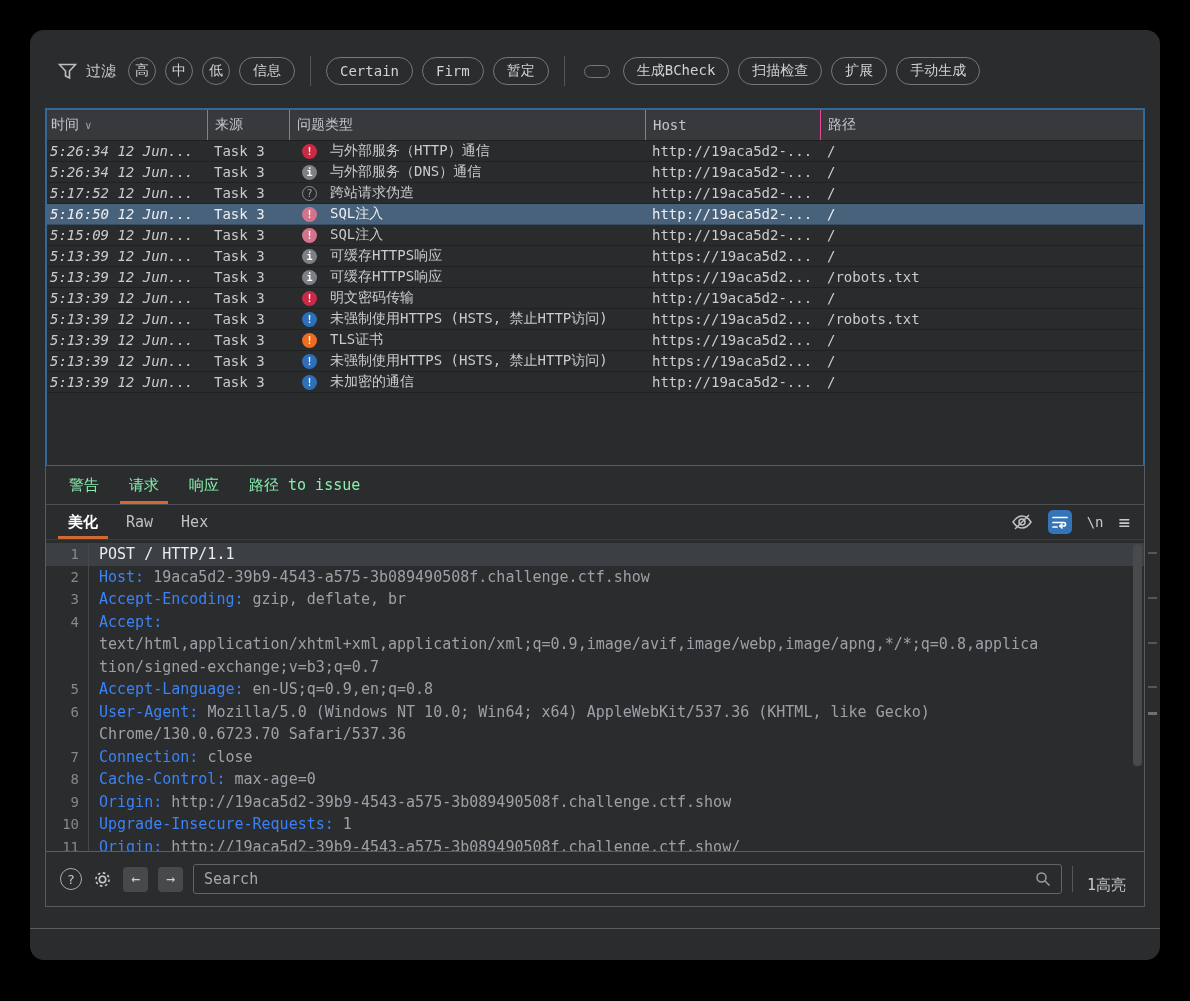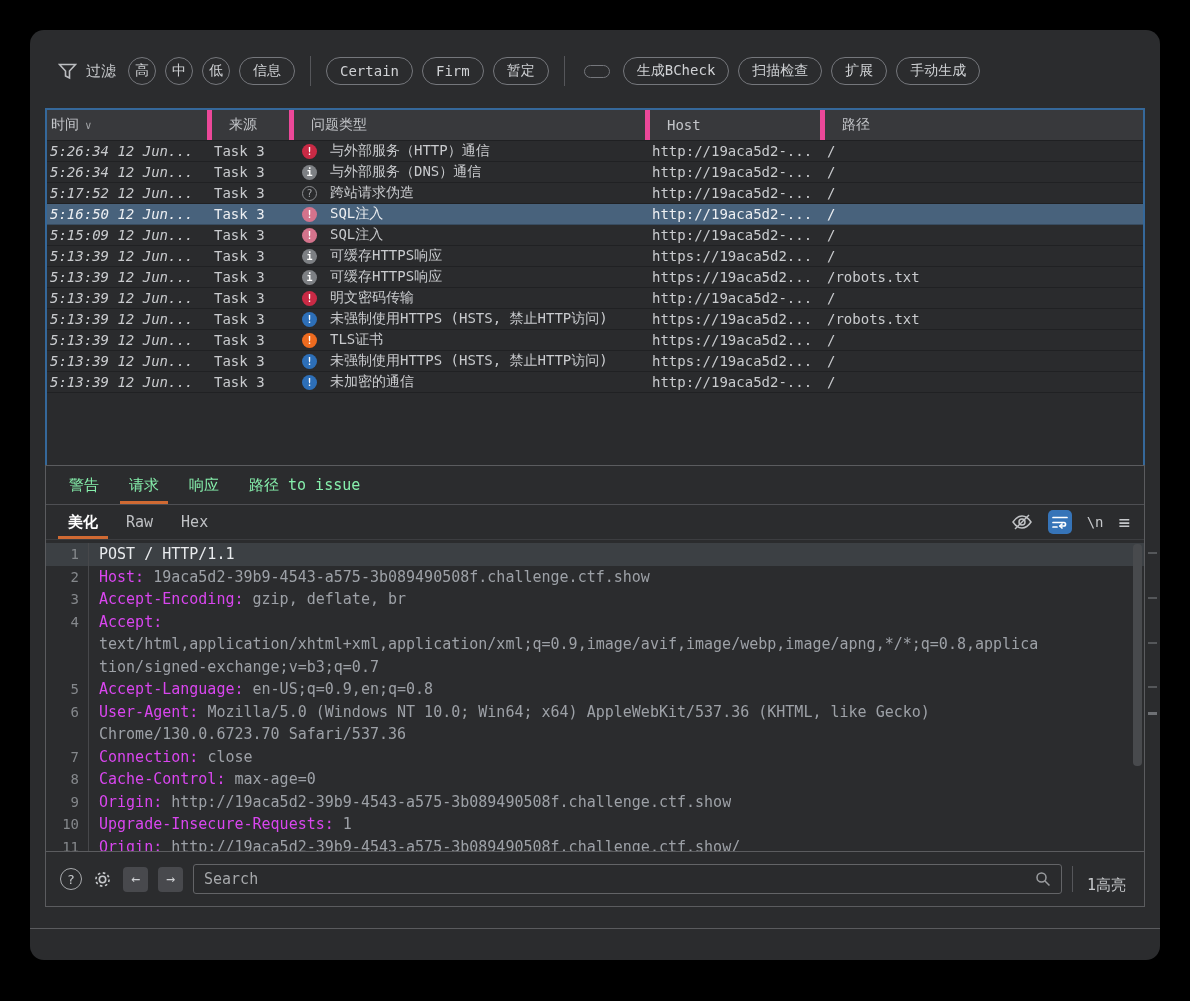--- a/index.html
+++ b/index.html
@@ -15,22 +15,22 @@
     font-size:14px;height:28px;padding:0 13px;display:flex;align-items:center;cursor:default;
     font-family:inherit;box-sizing:border-box;white-space:nowrap;}
   .circ{width:28px;padding:0;justify-content:center;border-radius:50%;}
   .vdiv{width:1px;height:30px;background:#55565a;margin:0 6px;}
   .mini-oval{width:24px;height:11px;border:1.5px solid #75777c;border-radius:7px;margin:0 4px;}
 
   
   .table-panel{position:absolute;left:15px;top:78px;width:1100px;height:448px;border:2px solid #35689a;
     background:#2a2b2d;box-sizing:border-box;overflow:hidden;}
   .thead{display:flex;height:30px;background:#38393c;border-bottom:1px solid #1f2022;}
-  .th{box-sizing:border-box;padding-left:17px;display:flex;align-items:center;gap:6px;
-    color:#c3c5c9;font-size:14px;border-left:5px solid #ec4899;overflow:hidden;white-space:nowrap;}
+  .th{box-sizing:border-box;padding-left:7px;display:flex;align-items:center;gap:6px;
+    color:#c3c5c9;font-size:14px;border-left:1px solid #ec4899;overflow:hidden;white-space:nowrap;}
   .th:first-child{border-left:none;padding-left:4px;}
   .sort{color:#9fa1a4;font-size:11px;}
   .c0{width:160px;flex:none}.c1{width:82px;flex:none}.c2{width:356px;flex:none}.c3{width:175px;flex:none}.c4{flex:1}
   .trow{display:flex;height:20px;align-items:center;color:#c9cbce;font-size:14px;border-bottom:1px solid rgba(0,0,0,.22);}
   .trow.sel{background:var(--selection);color:#edeff2;}
   .td{box-sizing:border-box;padding-left:7px;overflow:hidden;white-space:nowrap;}
   .td.c0{padding-left:3px;font-style:italic;}
   .td.c2{display:flex;align-items:center;gap:13px;padding-left:13px;}
   .sev{width:15px;height:15px;border-radius:50%;display:flex;align-items:center;justify-content:center;
     font-size:10px;font-weight:bold;color:#fff;flex:none;box-sizing:border-box;}
@@ -58,21 +58,21 @@
   .nl{color:#c6c8cb;font-size:14px;}
   .menu-glyph{color:#c6c8cb;font-size:19px;line-height:1;}
 
   
   .editor{position:relative;flex:1;overflow:hidden;background:#2b2c2e;padding-top:3px;}
   .eline{display:flex;height:22.5px;align-items:center;}
   .eline.cur{background:#3c4044;}
   .gut{width:43px;flex:none;text-align:right;padding-right:9px;color:#85888c;font-size:14px;
     border-right:1px solid #47484b;height:100%;display:flex;align-items:center;justify-content:flex-end;box-sizing:border-box;}
   .ec{padding-left:10px;white-space:pre;font-size:15px;color:#9da1a7;overflow:hidden;}
-  .hname{color:#d946ef;}
+  .hname{color:#3b82f6;}
   .bright{color:#e9ebee;}
   .vscroll{position:absolute;right:2px;top:4px;width:9px;height:222px;background:#484a4d;border-radius:4px;}
 
   
   .searchbar{height:55px;flex:none;border-top:1px solid #5b5c5f;display:flex;align-items:center;gap:10px;
     padding:0 14px;box-sizing:border-box;}
   .help-icon{width:22px;height:22px;border:1.5px solid #a7a9ac;border-radius:50%;color:#c6c8cb;
     display:flex;align-items:center;justify-content:center;font-size:13px;box-sizing:border-box;flex:none;}
   .gear{display:flex;align-items:center;flex:none;}
   .nav-btn{width:25px;height:25px;background:#48494d;border:none;border-radius:4px;color:#cdcfd2;

